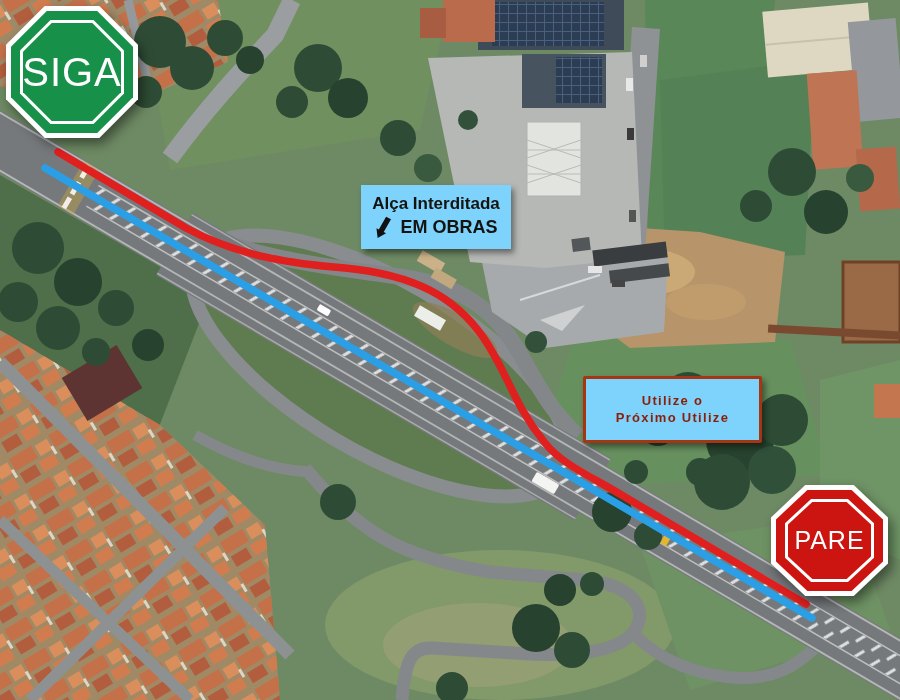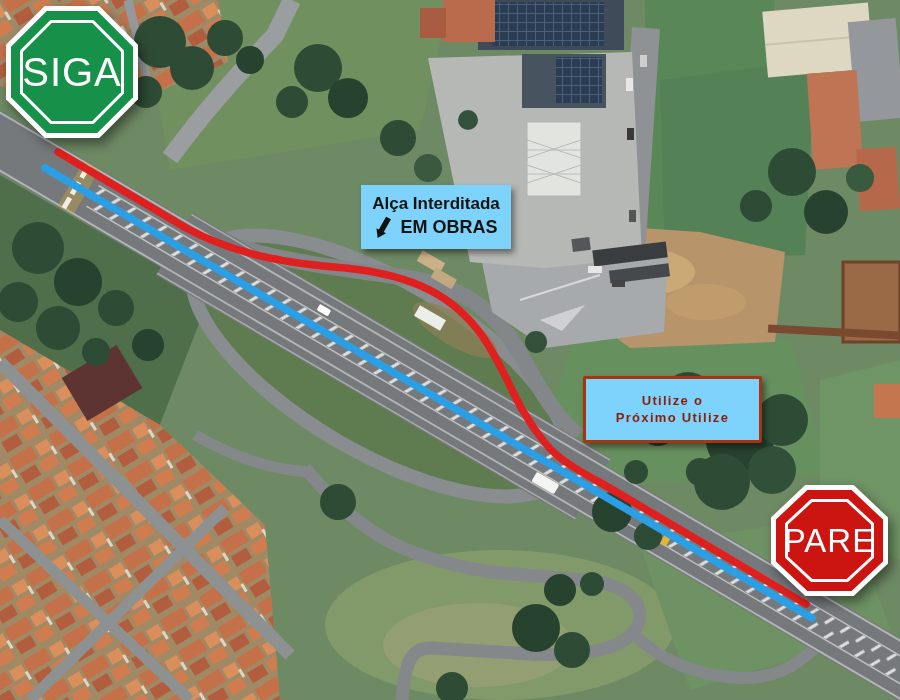--- a/index.html
+++ b/index.html
@@ -15,21 +15,21 @@
   .octa .l2{inset:5px;}
   .octa .l3{inset:14px;background:#fff;}
   .octa .l4{inset:17px;}
   .octa .label{position:absolute;inset:0;display:flex;align-items:center;justify-content:center;
       color:#fff;font-weight:normal;letter-spacing:1px;}
   .siga{left:6px;top:6px;width:132px;height:132px;}
   .siga .l2,.siga .l4{background:#17914a;}
   .siga .label{font-size:40px;}
   .pare{left:771px;top:485px;width:117px;height:111px;}
   .pare .l2,.pare .l4{background:#cc1510;}
-  .pare .label{font-size:33px;}
+  .pare .label{font-size:25px;}
 
   
   .banner{position:absolute;background:#7dd3fc;color:#151310;
       box-shadow:3px 4px 6px rgba(0,0,0,.45);display:flex;flex-direction:column;
       align-items:center;justify-content:center;}
   .banner .row{display:flex;align-items:center;justify-content:center;gap:6px;}
   .closure{left:361px;top:185px;width:150px;height:64px;}
   .closure .t1{font-size:17px;font-weight:800;}
   .closure .t2{font-size:18px;font-weight:800;}
   .closure .arrow{width:20px;height:24px;margin-top:2px;}

